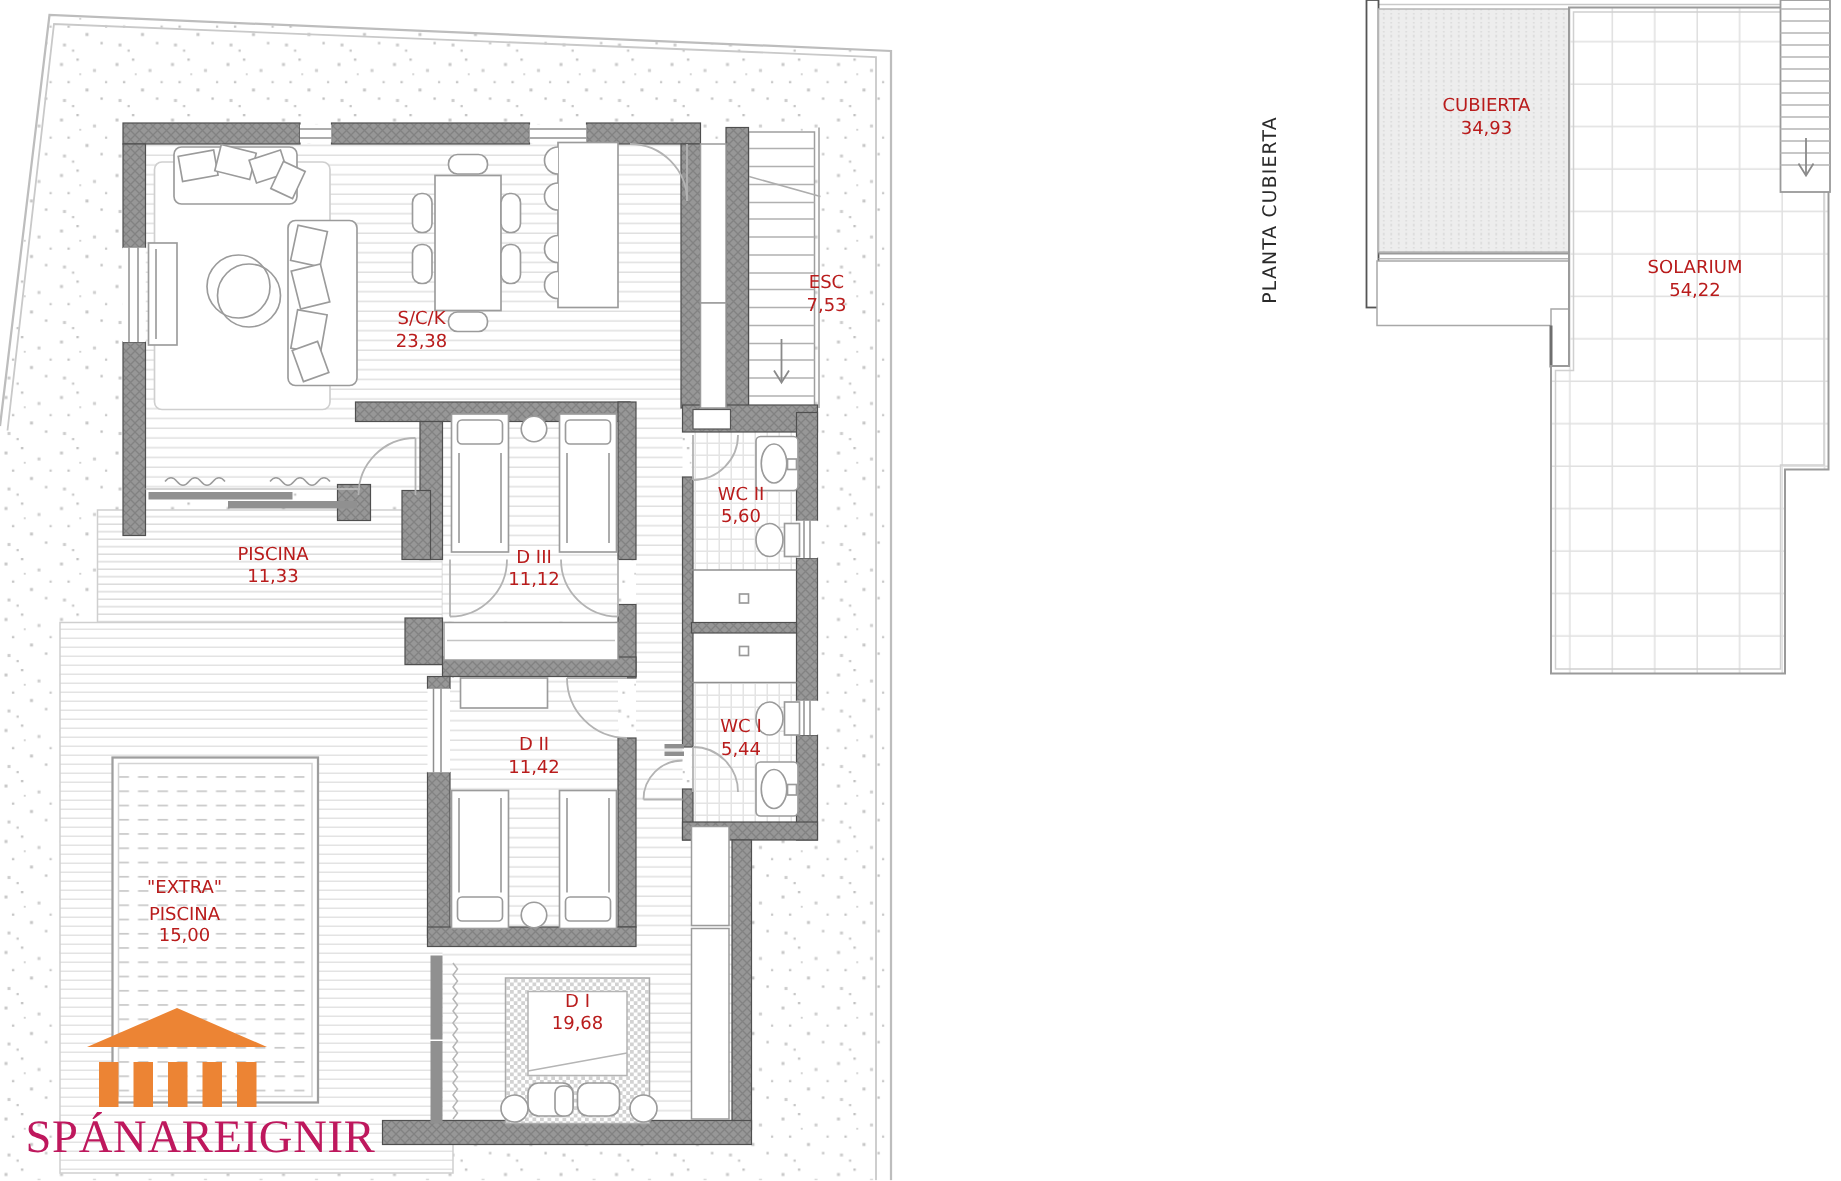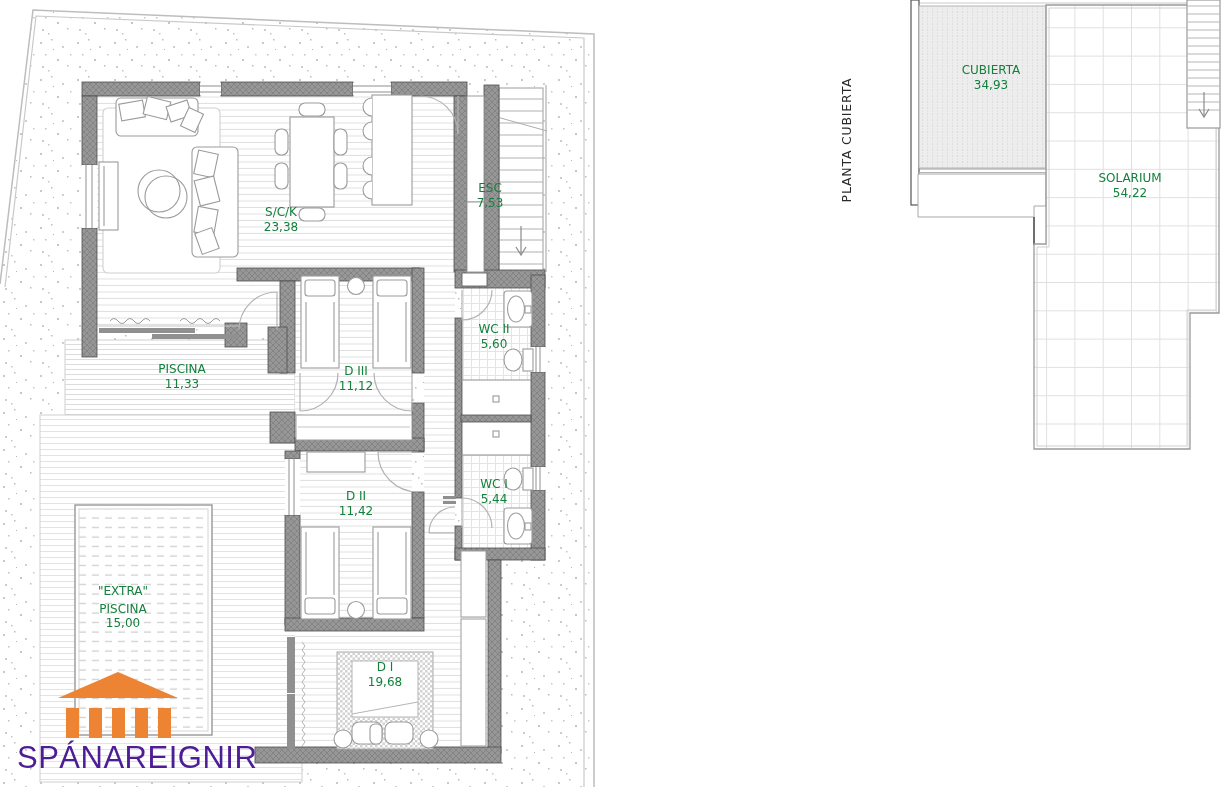--- a/index.html
+++ b/index.html
@@ -1,27 +1,27 @@
 <!DOCTYPE html>
 <html><head>
 <meta charset="utf-8">
 <style>
   html,body{margin:0;padding:0;background:#fff;}
   .canvas{position:relative;width:1227px;height:787px;background:#ffffff;overflow:hidden;
           font-family:"DejaVu Sans",sans-serif;}
   .canvas svg{position:absolute;left:0;top:0;}
   .lbl{position:absolute;transform:translateX(-50%);text-align:center;
-       font-size:12px;line-height:15px;color:#15803d;white-space:nowrap;z-index:5;}
+       font-size:12px;line-height:15px;color:#b91c1c;white-space:nowrap;z-index:5;}
   .lbl span{display:block;}
   .lbl .sp{margin-bottom:4px;}
   .lbl-vert{position:absolute;left:846px;top:140px;transform:translate(-50%,-50%) rotate(-90deg);
        font-size:12.5px;letter-spacing:0.8px;color:#2a2a2a;white-space:nowrap;z-index:5;}
   .logo{position:absolute;left:0;top:0;z-index:6;}
-  .logo-text{position:absolute;left:17px;top:740px;font-family:Liberation Sans, sans-serif;
-       font-size:31px;letter-spacing:0.5px;color:#4c1d95;white-space:nowrap;z-index:7;}
+  .logo-text{position:absolute;left:17px;top:740px;font-family:Liberation Serif, serif;
+       font-size:31px;letter-spacing:0.5px;color:#be185d;white-space:nowrap;z-index:7;}
 </style>
 </head>
 <body>
 
 <div class="canvas">
 
 <svg width="1227" height="787" viewBox="0 0 1227 787">
 <defs>
   <pattern id="hatch" width="6" height="6" patternUnits="userSpaceOnUse">
     <rect width="6" height="6" fill="#979797"></rect>
@@ -362,21 +362,21 @@
       <path d="M1199,109 L1204,117 L1209,109"></path>
     </g>
   </g>
 </g>
 </svg>
 
 <div class="lbl" style="left:281px;top:205px">
   <span>S/C/K</span>
       <span>23,38</span>
 </div>
-<div class="lbl" style="left:490px;top:181px">
+<div class="lbl" style="left:551px;top:181px">
   <span>ESC</span>
       <span>7,53</span>
 </div>
 <div class="lbl" style="left:494px;top:322px">
   <span>WC II</span>
       <span>5,60</span>
 </div>
 <div class="lbl" style="left:356px;top:364px">
   <span>D III</span>
       <span>11,12</span>

